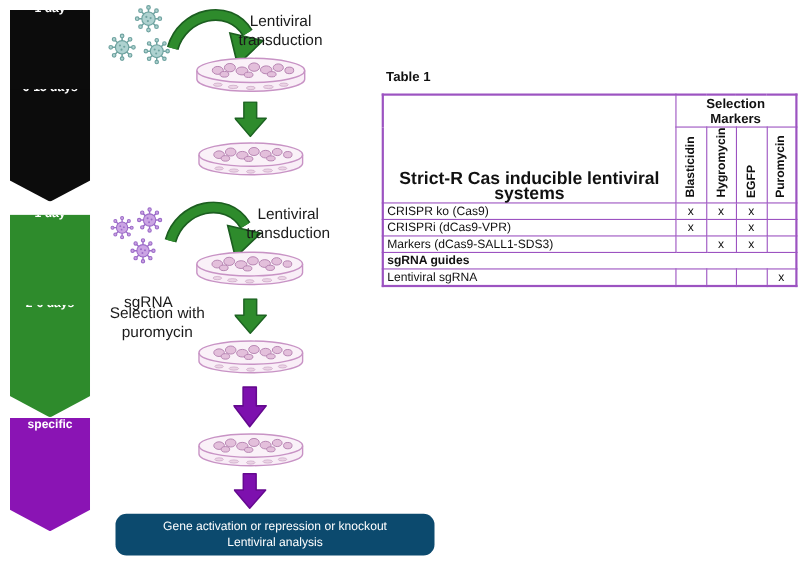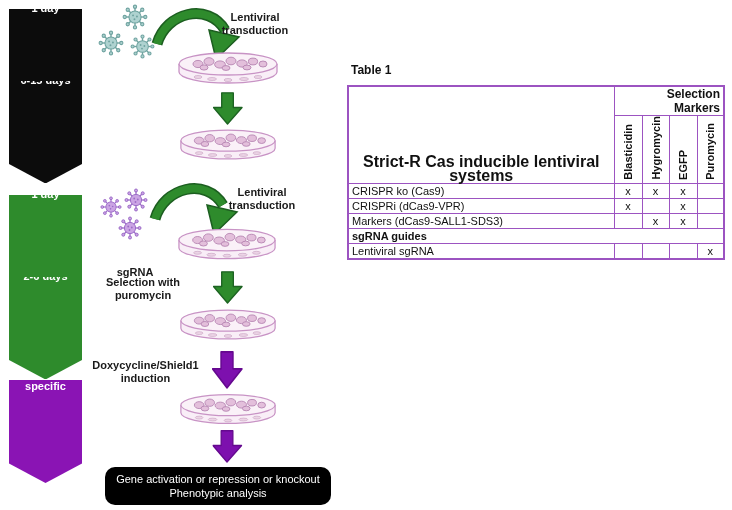--- a/index.html
+++ b/index.html
@@ -15,41 +15,41 @@
     color:#ffffff; font-size:11px; font-weight:600; text-align:center;
     padding:0 6px 14% 6px; line-height:1.25;
   }
   .chev.black  { background:#0c0c0c; }
   .chev.green  { background:#2e8b2c; }
   .chev.purple { background:#8a14b4; }
 
   
   .flabel {
     position:absolute; text-align:center; color:#1a1a1a;
-    font-size:11px; font-weight:700; line-height:1.22;
+    font-size:14px; font-weight:400; line-height:1.22;
   }
 
   
   .result-box {
-    position:absolute; left:105px; top:467px; width:226px; height:38px;
-    background:#000000; border-radius:10px; color:#ffffff;
+    position:absolute; left:105px; top:467px; width:290px; height:38px;
+    background:#0c4a6e; border-radius:10px; color:#ffffff;
     display:flex; flex-direction:column; align-items:center; justify-content:center;
     font-size:11px; line-height:1.3; text-align:center;
   }
 
   
   .tbl-title { position:absolute; left:351px; top:63px; font-size:12px; font-weight:700; color:#111; }
   table.markers {
     position:absolute; left:347px; top:85px; width:376px;
     border-collapse:collapse; table-layout:fixed;
     font-size:11px; color:#111; border:2px solid #9c53c1;
   }
   table.markers td, table.markers th { border:1px solid #9c53c1; padding:0 3px; height:15px; line-height:14px; }
   th.corner { vertical-align:bottom; text-align:center; font-size:16px; font-weight:700; padding-bottom:1px; }
-  th.group  { text-align:right; font-size:12px; font-weight:700; height:16px;border-radius:12px; }
+  th.group  { text-align:center; font-size:12px; font-weight:700; height:16px;border-radius:12px; }
   td.vcell  { vertical-align:bottom; text-align:center; height:76px; padding:0 0 3px 0; }
   td.vcell span { display:inline-block; writing-mode:vertical-rl; transform:rotate(180deg); font-weight:700; font-size:11px; white-space:nowrap; }
   td.mark { text-align:center; }
   td.section { font-weight:700;margin-top:23px; }
 </style>
 </head>
 <body>
 
 <div id="stage">
 
@@ -181,25 +181,24 @@
       <use href="#block-arrow"></use>
     </svg>
   <svg class="abs" style="left:212px; top:430px; --af:#7d10ae; --as:#65098f;" width="31" height="33" viewBox="0 0 31 34">
       <use href="#block-arrow"></use>
     </svg>
 
   <div class="flabel" style="left:205px; top:11px;  width:100px;">Lentiviral transduction</div>
   <div class="flabel" style="left:100px; top:241px; width:70px;margin-top:25px;">sgRNA</div>
   <div class="flabel" style="left:212px; top:186px; width:100px;">Lentiviral transduction</div>
   <div class="flabel" style="left:98px;  top:276px; width:90px;text-align:center;">Selection with puromycin</div>
-  <div class="flabel" style="left:88px;  top:359px; width:115px;">Doxycycline/Shield1 induction</div>
 
   <div class="result-box">
     <span>Gene activation or repression or knockout</span>
-    <span>Phenotypic analysis</span>
+    <span>Lentiviral analysis</span>
   </div>
 
   <div class="tbl-title">Table 1</div>
   <table class="markers">
     <colgroup>
       <col style="width:266px">
         <col style="width:28px">
         <col style="width:27px">
         <col style="width:28px">
         <col style="width:27px">

